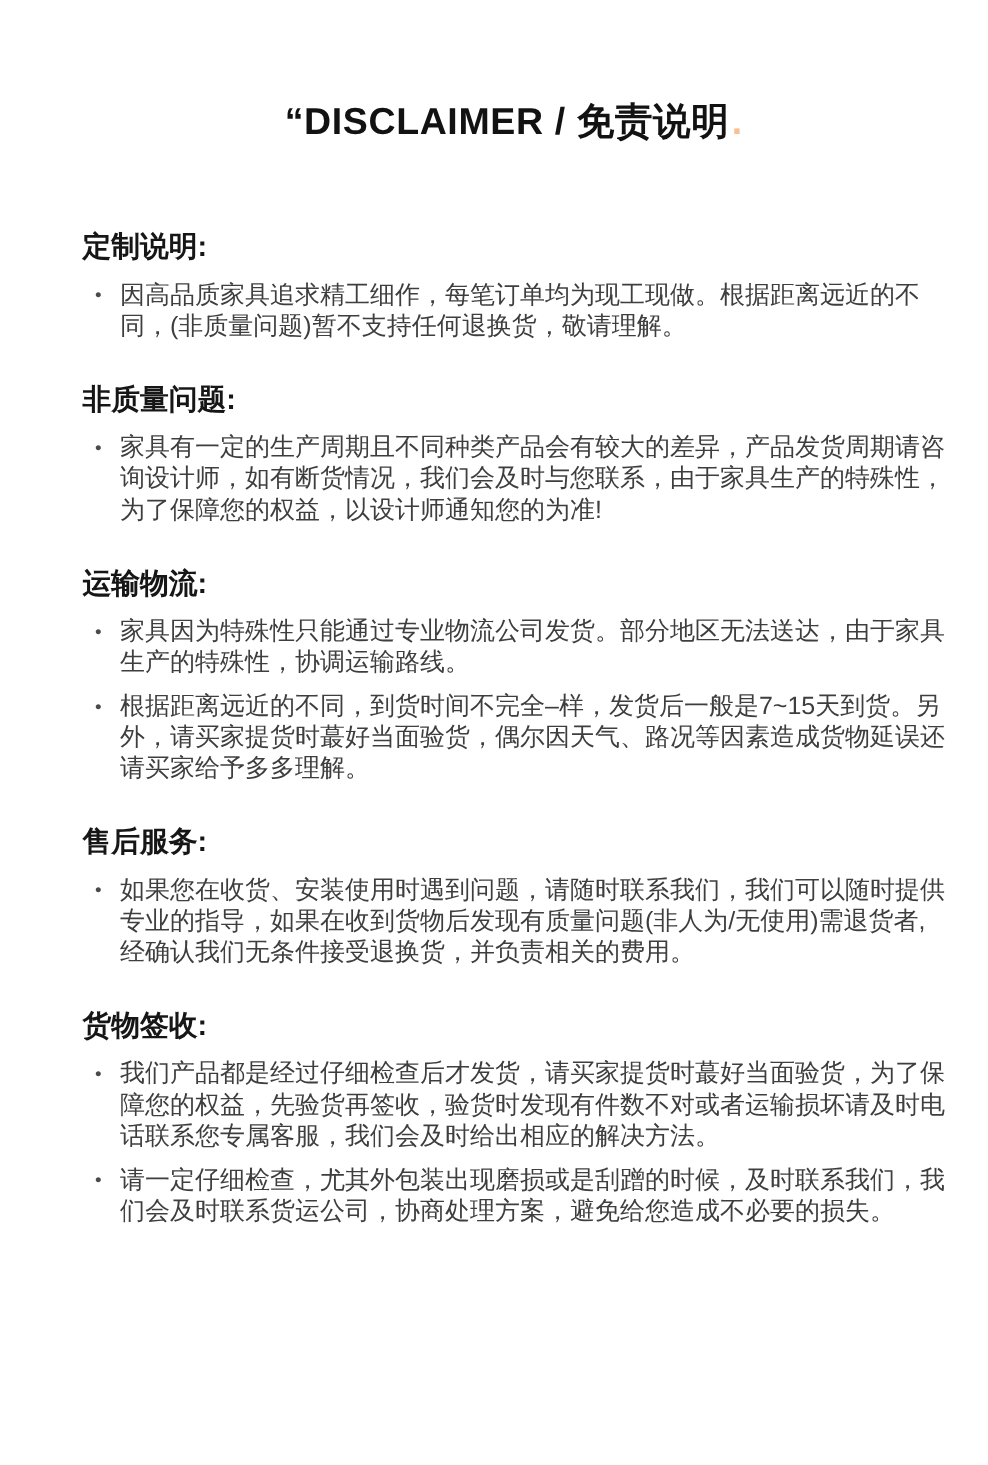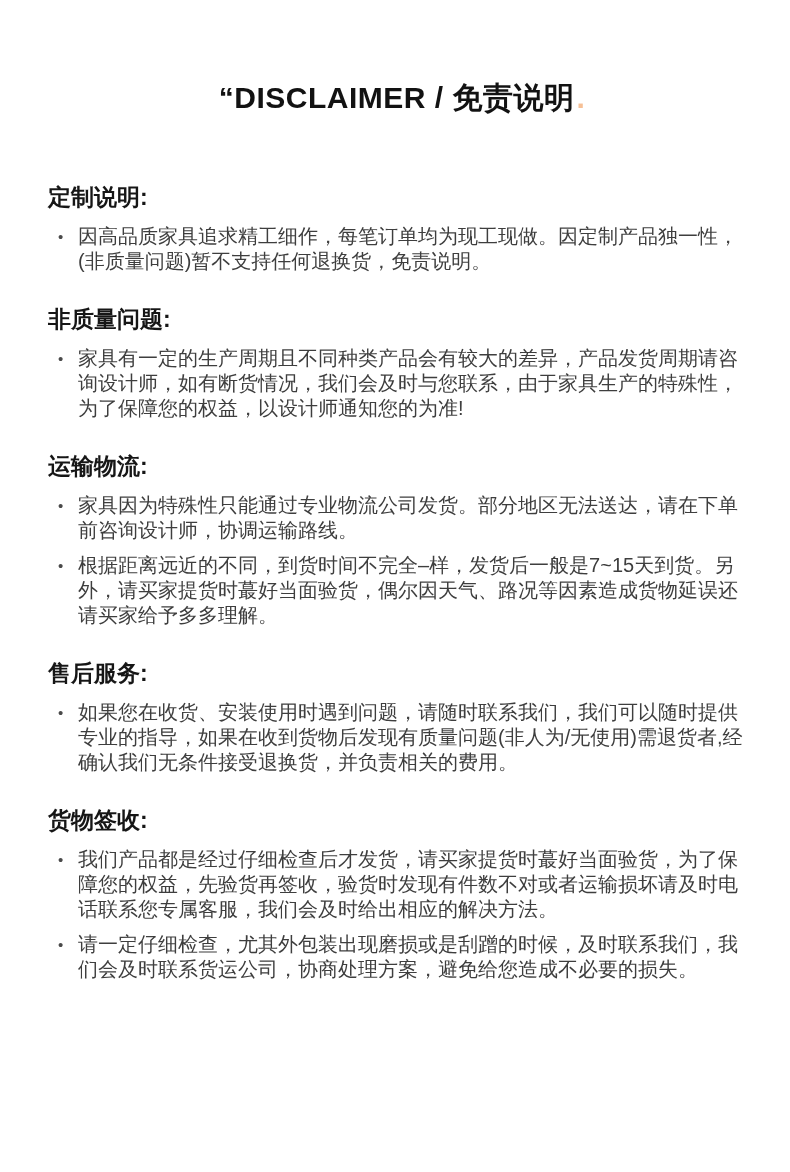--- a/index.html
+++ b/index.html
@@ -11,21 +11,21 @@
     width: 790px;
     height: 1172px;
     font-family: "Liberation Sans", "DejaVu Sans", sans-serif;
     color: #3e3e3e;
     overflow: hidden;
   }
   .page {
     box-sizing: border-box;
     width: 790px;
     height: 1172px;
-    padding: 80px 34px 0 48px;
+    padding: 80px 34px 0 66px;
   }
   h1.title {
     margin: 0 0 66px 0;
     text-align: center;
     font-size: 30px;
     line-height: 36px;
     font-weight: 700;
     color: #121212;
     letter-spacing: 0.5px;
   }
@@ -73,35 +73,35 @@
 <body>
 
 <main class="page">
 
   <h1 class="title"><span>“DISCLAIMER / 免责说明</span><span class="accent-dot" style="color: rgb(246, 192, 150);">.</span></h1>
 
 
   <section>
     <h2 class="section-heading">定制说明:</h2>
     <ul class="bullets">
-      <li>因高品质家具追求精工细作，每笔订单均为现工现做。因定制产品独一性，(非质量问题)暂不支持任何退换货，免责说明。</li>
+      <li>因高品质家具追求精工细作，每笔订单均为现工现做。根据距离远近的不同，(非质量问题)暂不支持任何退换货，敬请理解。</li>
     </ul>
   </section>
 
   <section>
     <h2 class="section-heading">非质量问题:</h2>
     <ul class="bullets">
       <li>家具有一定的生产周期且不同种类产品会有较大的差异，产品发货周期请咨询设计师，如有断货情况，我们会及时与您联系，由于家具生产的特殊性，为了保障您的权益，以设计师通知您的为准!</li>
     </ul>
   </section>
 
   <section>
     <h2 class="section-heading">运输物流:</h2>
     <ul class="bullets">
-      <li>家具因为特殊性只能通过专业物流公司发货。部分地区无法送达，请在下单前咨询设计师，协调运输路线。</li>
+      <li>家具因为特殊性只能通过专业物流公司发货。部分地区无法送达，由于家具生产的特殊性，协调运输路线。</li>
       <li>根据距离远近的不同，到货时间不完全–样，发货后一般是7~15天到货。另外，请买家提货时蕞好当面验货，偶尔因天气、路况等因素造成货物延误还请买家给予多多理解。</li>
     </ul>
   </section>
 
   <section>
     <h2 class="section-heading">售后服务:</h2>
     <ul class="bullets">
       <li>如果您在收货、安装使用时遇到问题，请随时联系我们，我们可以随时提供专业的指导，如果在收到货物后发现有质量问题(非人为/无使用)需退货者,经确认我们无条件接受退换货，并负责相关的费用。</li>
     </ul>
   </section>

